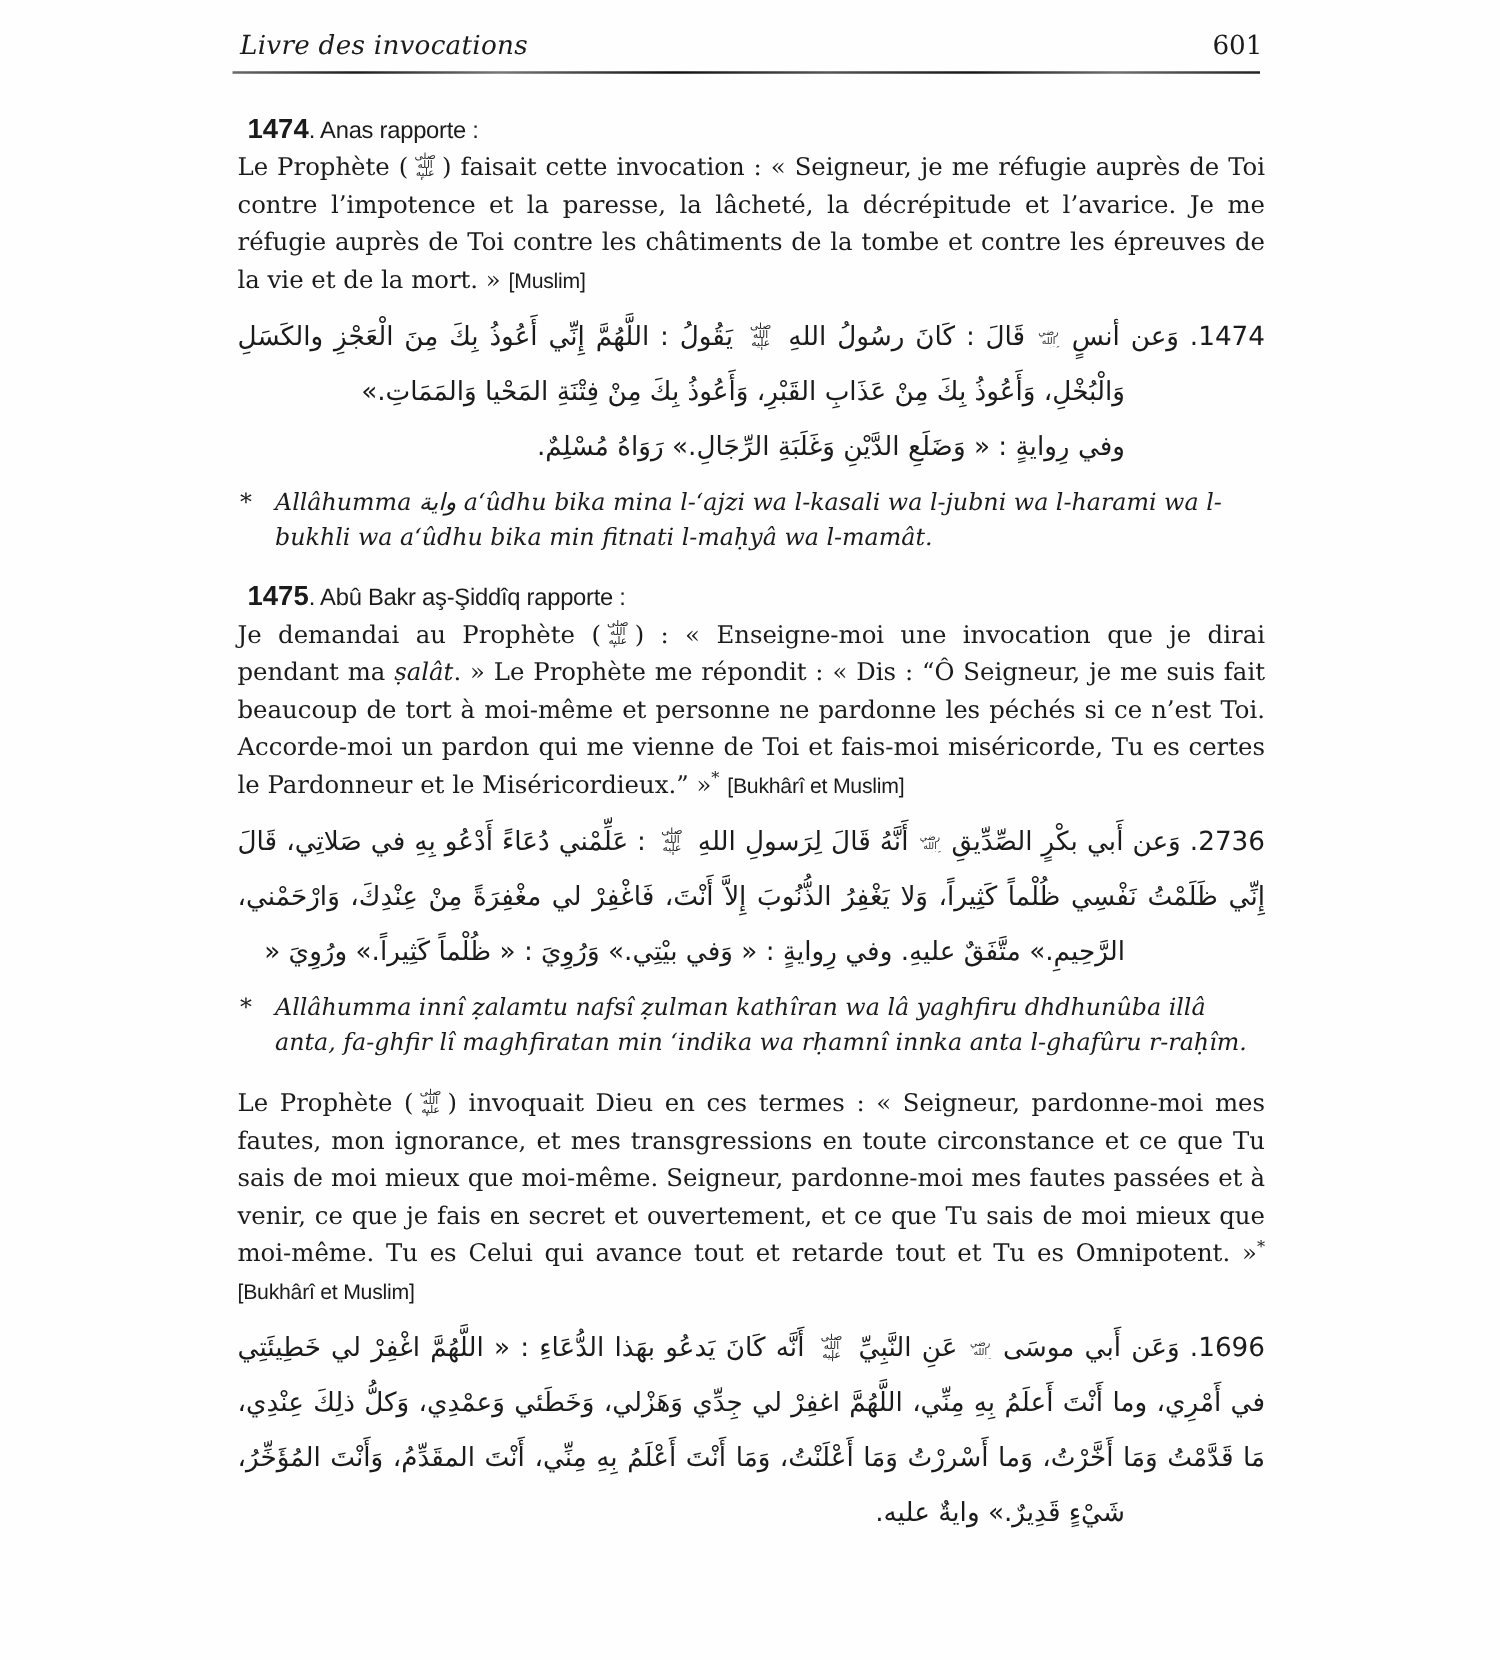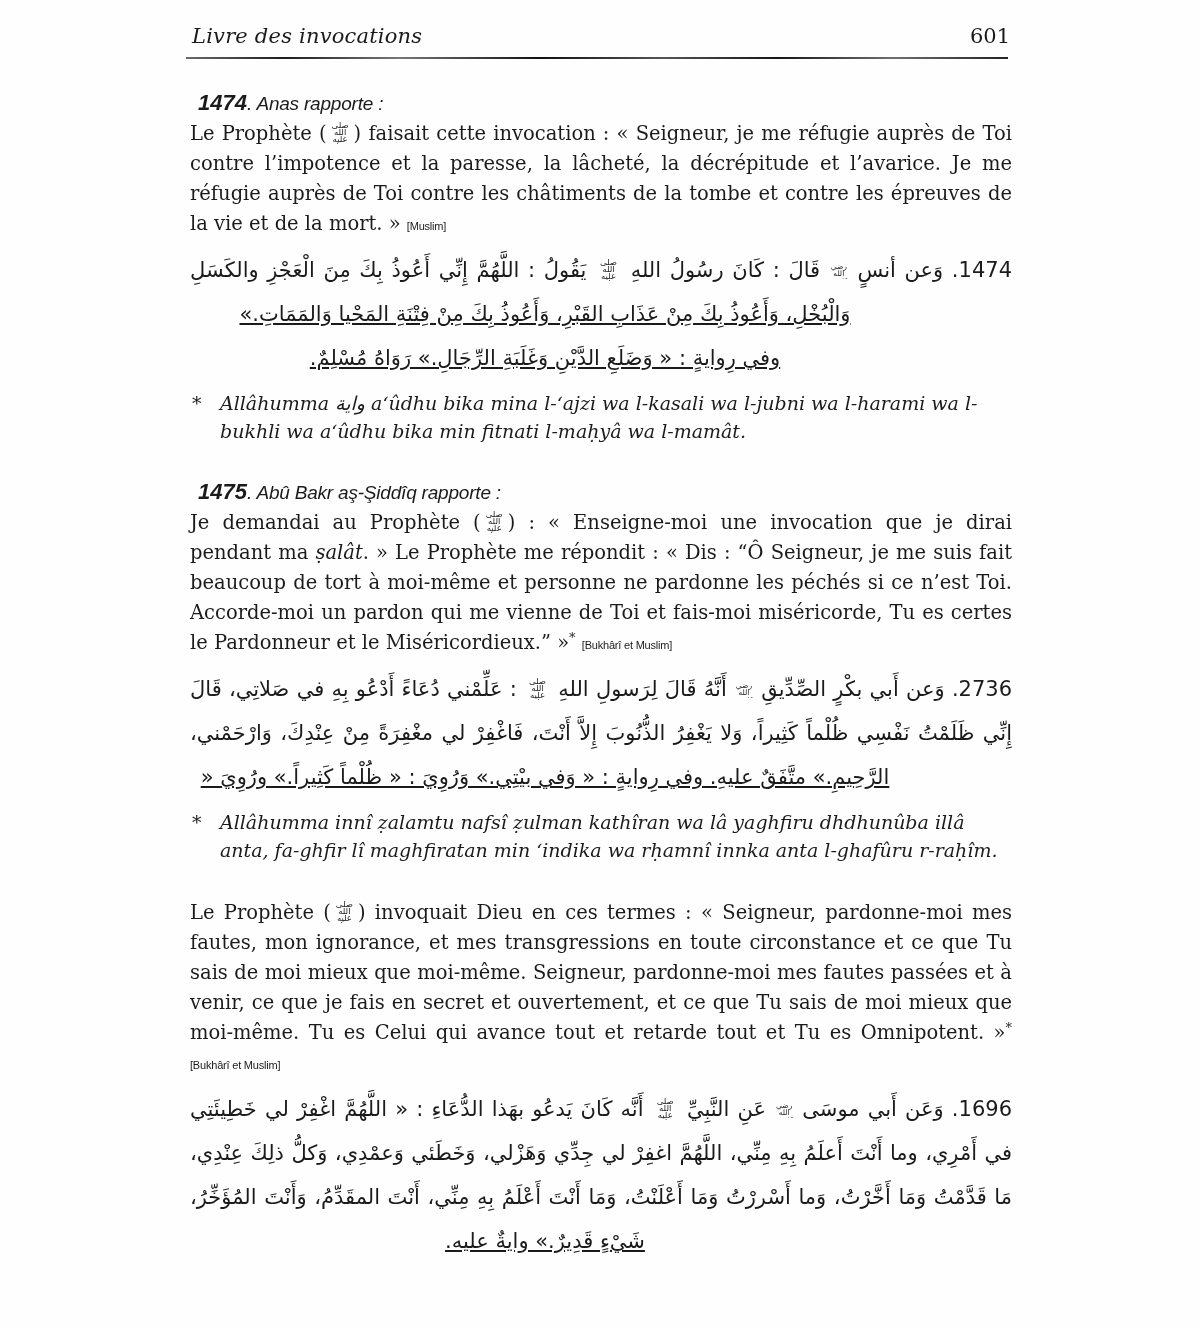--- a/index.html
+++ b/index.html
@@ -7,43 +7,43 @@
         font-family:"DejaVu Serif",serif;}
   
   .hdr{position:absolute;top:24px;left:192px;width:818px;display:flex;justify-content:space-between;align-items:baseline;}
   .hdr-title{font-style:italic;font-size:21px;letter-spacing:.2px;}
   .hdr-page{font-size:21px;}
   .rule{position:absolute;top:57px;left:186px;width:822px;height:2px;
         background:linear-gradient(90deg,#6a6a6a 0%,#1d1d1d 12%,#777 26%,#111 43%,#555 58%,#161616 72%,#6f6f6f 86%,#222 100%);}
   
   .content{position:absolute;top:90px;left:190px;width:822px;}
   
-  .hd{font-family:"Liberation Sans",sans-serif;font-size:19px;margin:0 0 3px 8px;letter-spacing:-.2px;font-style:italic;}
+  .hd{font-family:"Liberation Sans",sans-serif;font-size:19px;margin:0 0 3px 8px;letter-spacing:-.2px;}
   .hd .num{font-weight:bold;font-size:22px;letter-spacing:0;}
   
   .fr{font-size:19.5px;line-height:30px;text-align:justify;margin:0;}
-  .ref{font-family:"Liberation Sans",sans-serif;font-size:11px;letter-spacing:-.2px;white-space:nowrap;}
+  .ref{font-family:"Liberation Sans",sans-serif;font-size:17px;letter-spacing:-.2px;white-space:nowrap;}
   .note-label{font-size:16.5px;}
   .sup{font-size:13px;vertical-align:super;line-height:0;}
   .it{font-style:italic;}
   
   .ar{direction:rtl;font-family:"DejaVu Sans",sans-serif;font-size:21px;margin-top:7px;}
   .ar-line{height:44px;line-height:44px;overflow:hidden;}
   .ar-full{text-align:justify;text-align-last:justify;}
-  .ar-last{text-align:center;padding-left:0;padding-right:112px;text-decoration:underline;}
+  .ar-last{text-align:right;padding-left:0;padding-right:112px;}
   
   .saw,.ra{display:inline-block;direction:rtl;font-family:"DejaVu Sans",sans-serif;
            text-align:center;overflow:hidden;vertical-align:-4px;color:#222;}
   .saw{width:27px;font-size:8.5px;line-height:7px;max-height:22px;}
   .ra{width:20px;font-size:7.5px;line-height:6.5px;max-height:15px;vertical-align:-2px;}
   
   .tl{position:relative;font-style:italic;font-size:19px;line-height:28px;margin-top:9px;padding-left:30px;}
   .tl .star{position:absolute;left:2px;top:0;font-size:19px;}
   .sec{margin-top:0;}
-  .sec + .sec{margin-top:34px;}
+  .sec + .sec{margin-top:20px;}
 </style>
 </head>
 <body>
 
 <div class="page">
 
   <div class="hdr">
     <span class="hdr-title">Livre des invocations</span>
     <span class="hdr-page">601</span>
   </div>

